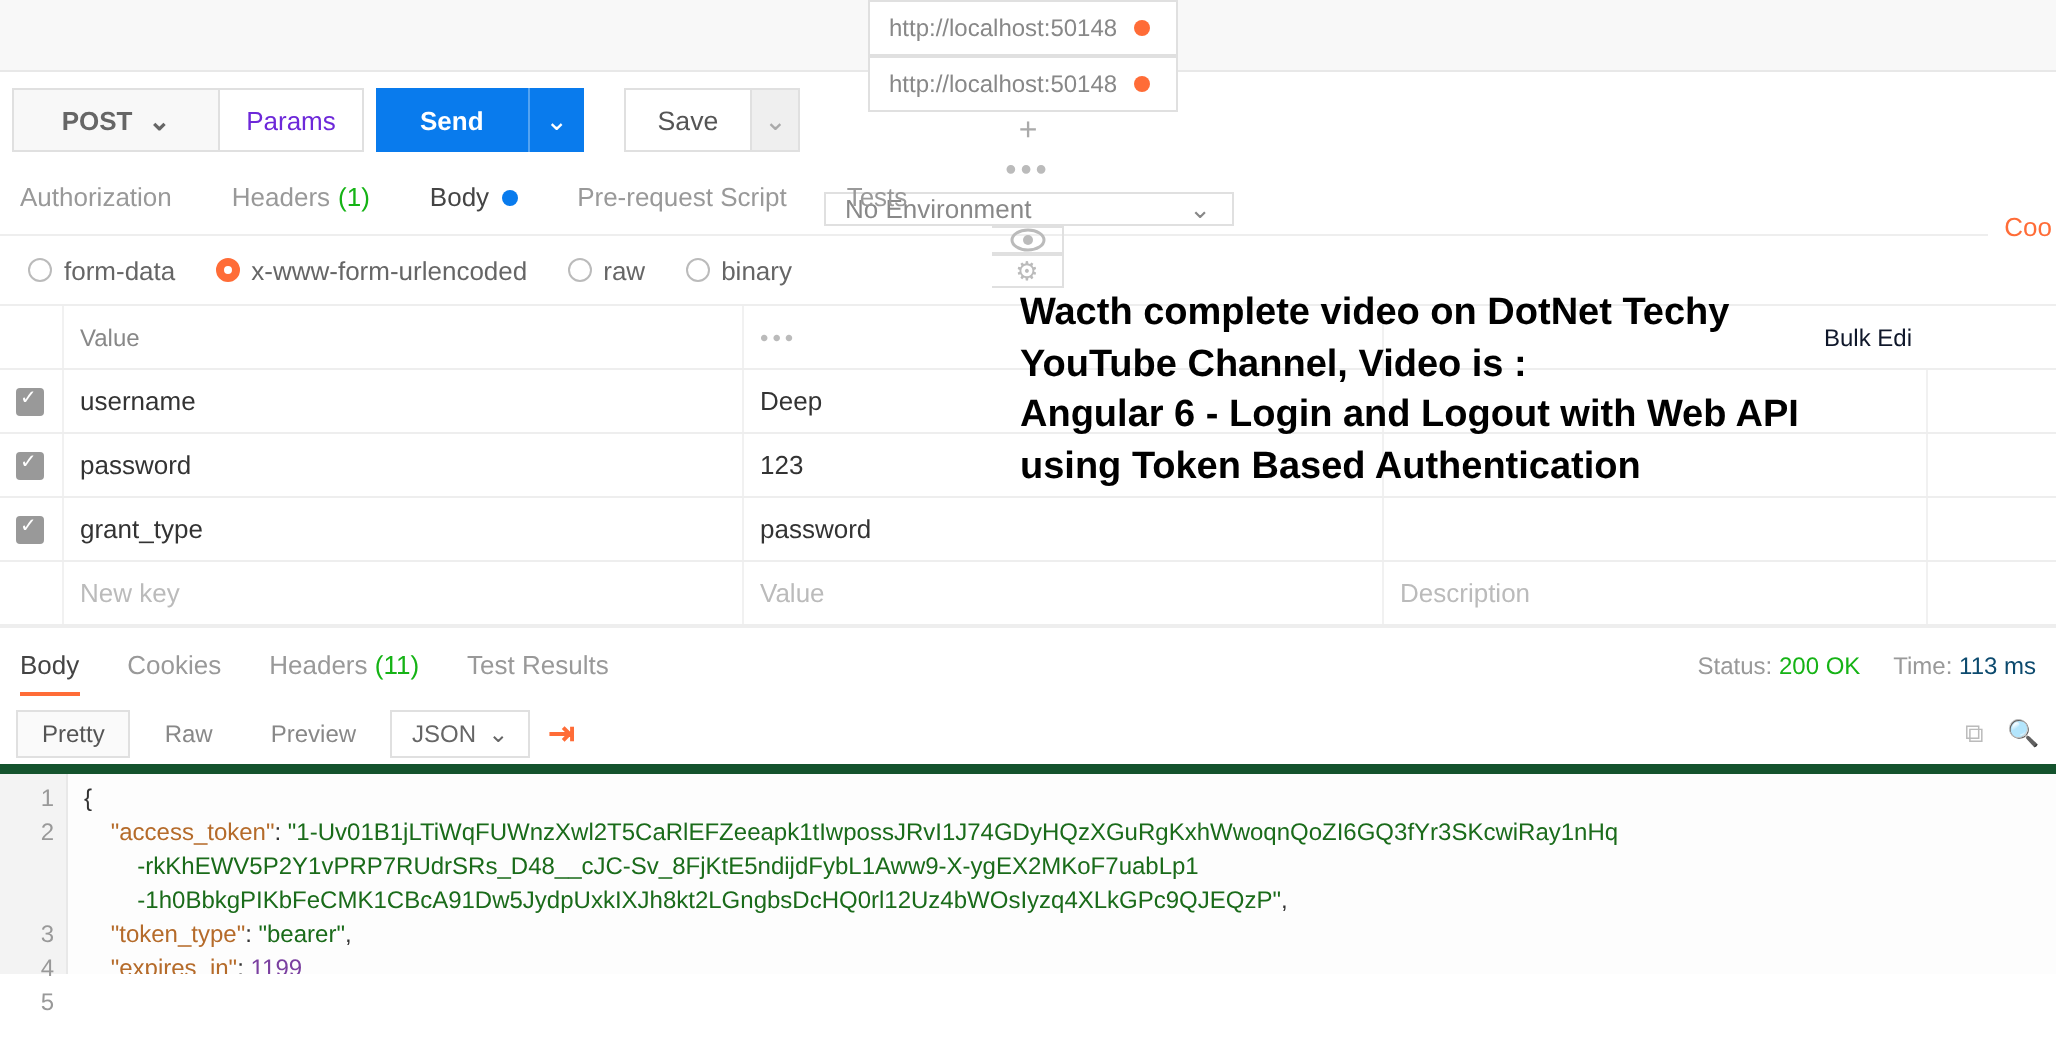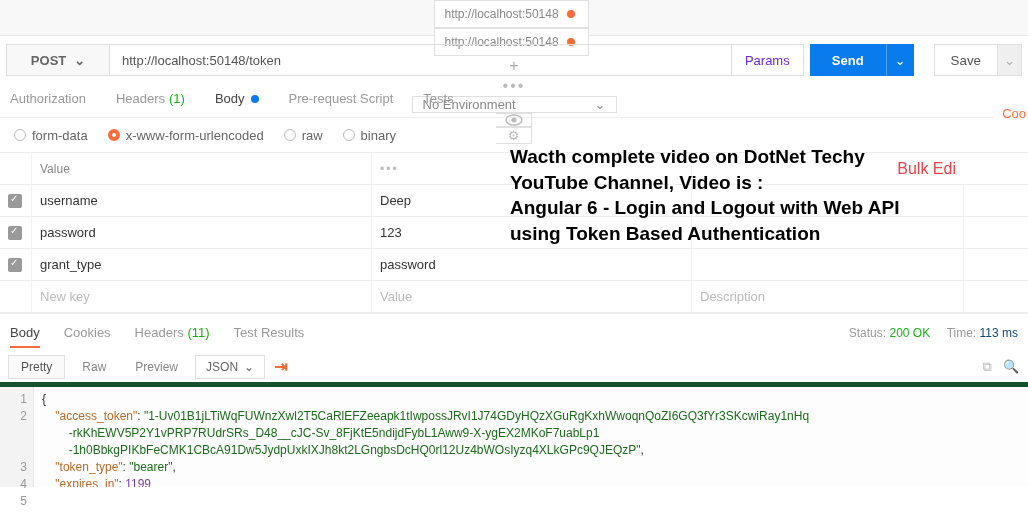--- a/index.html
+++ b/index.html
@@ -29,21 +29,21 @@
 .radio { width: 12px; height: 12px; border: 1px solid #bbb; border-radius: 50%; display: inline-block; margin-right: 6px; vertical-align: middle; }
 .radio.on { border: 4px solid #ff6c37; width: 12px; height: 12px; }
 .radiorow label { display: flex; align-items: center; }
 .kv { border-top: 1px solid #eee; }
 .kv-head, .kv-row { display: grid; grid-template-columns: 32px 340px 320px 1fr 64px; align-items: center; height: 32px; border-bottom: 1px solid #eee; }
 .kv-head { color: #888; font-weight: 500; font-size: 12px; }
 .kv-head > div, .kv-row > div { padding: 0 8px; border-right: 1px solid #f1f1f1; height: 100%; display: flex; align-items: center; }
 .kv-head > div:last-child, .kv-row > div:last-child { border-right: none; }
 .chk { width: 14px; height: 14px; background: #999; border-radius: 2px; position: relative; }
 .chk::after { content:"✓"; color:#fff; font-size:10px; position:absolute; left:2px; top:-1px; }
-.bulk { color: #ef4444; font-size: 16px; justify-content: flex-end; }
+.bulk { color: #0f172a; font-size: 12px; justify-content: flex-end; }
 .newrow { color: #bbb; }
 .resp-tabs { display: flex; align-items: center; height: 38px; padding: 0 10px; gap: 24px; border-top: 1px solid #eee; color: #999; font-size: 13px; }
 .resp-tabs .active { color: #444; border-bottom: 2px solid #ff6c37; padding-bottom: 6px; margin-bottom: -8px; }
 .resp-status { margin-left: auto; font-size: 12px; }
 .resp-status .ok { color: #15b315; }
 .resp-status .ms { color: #0c4a6e; }
 .viewbar { display: flex; align-items: center; height: 36px; padding: 0 8px; gap: 5px; border-bottom: 5px solid #14532d; }
 .vbtn { padding: 4px 12px; color: #888; font-size: 12px; }
 .vbtn.active { border: 1px solid #e0e0e0; background: #fafafa; color: #555; }
 .vsel { border: 1px solid #e0e0e0; padding: 4px 10px; color: #666; font-size: 12px; display: flex; align-items: center; gap: 6px; }
@@ -88,23 +88,20 @@
   <div class="env-btn">
     <span>⚙</span>
   </div>
 </div>
 
 <div class="reqbar">
   <div class="method">
     <span>POST</span>
     <span>⌄</span>
   </div>
-  <div class="urlbox">
-    <span>http://localhost:50148/token</span>
-  </div>
   <div class="params-btn">
     <span>Params</span>
   </div>
   <button class="send-btn">
     <span>Send</span>
   </button>
   <button class="send-dd">
     <span>⌄</span>
   </button>
   <button class="save-btn">

